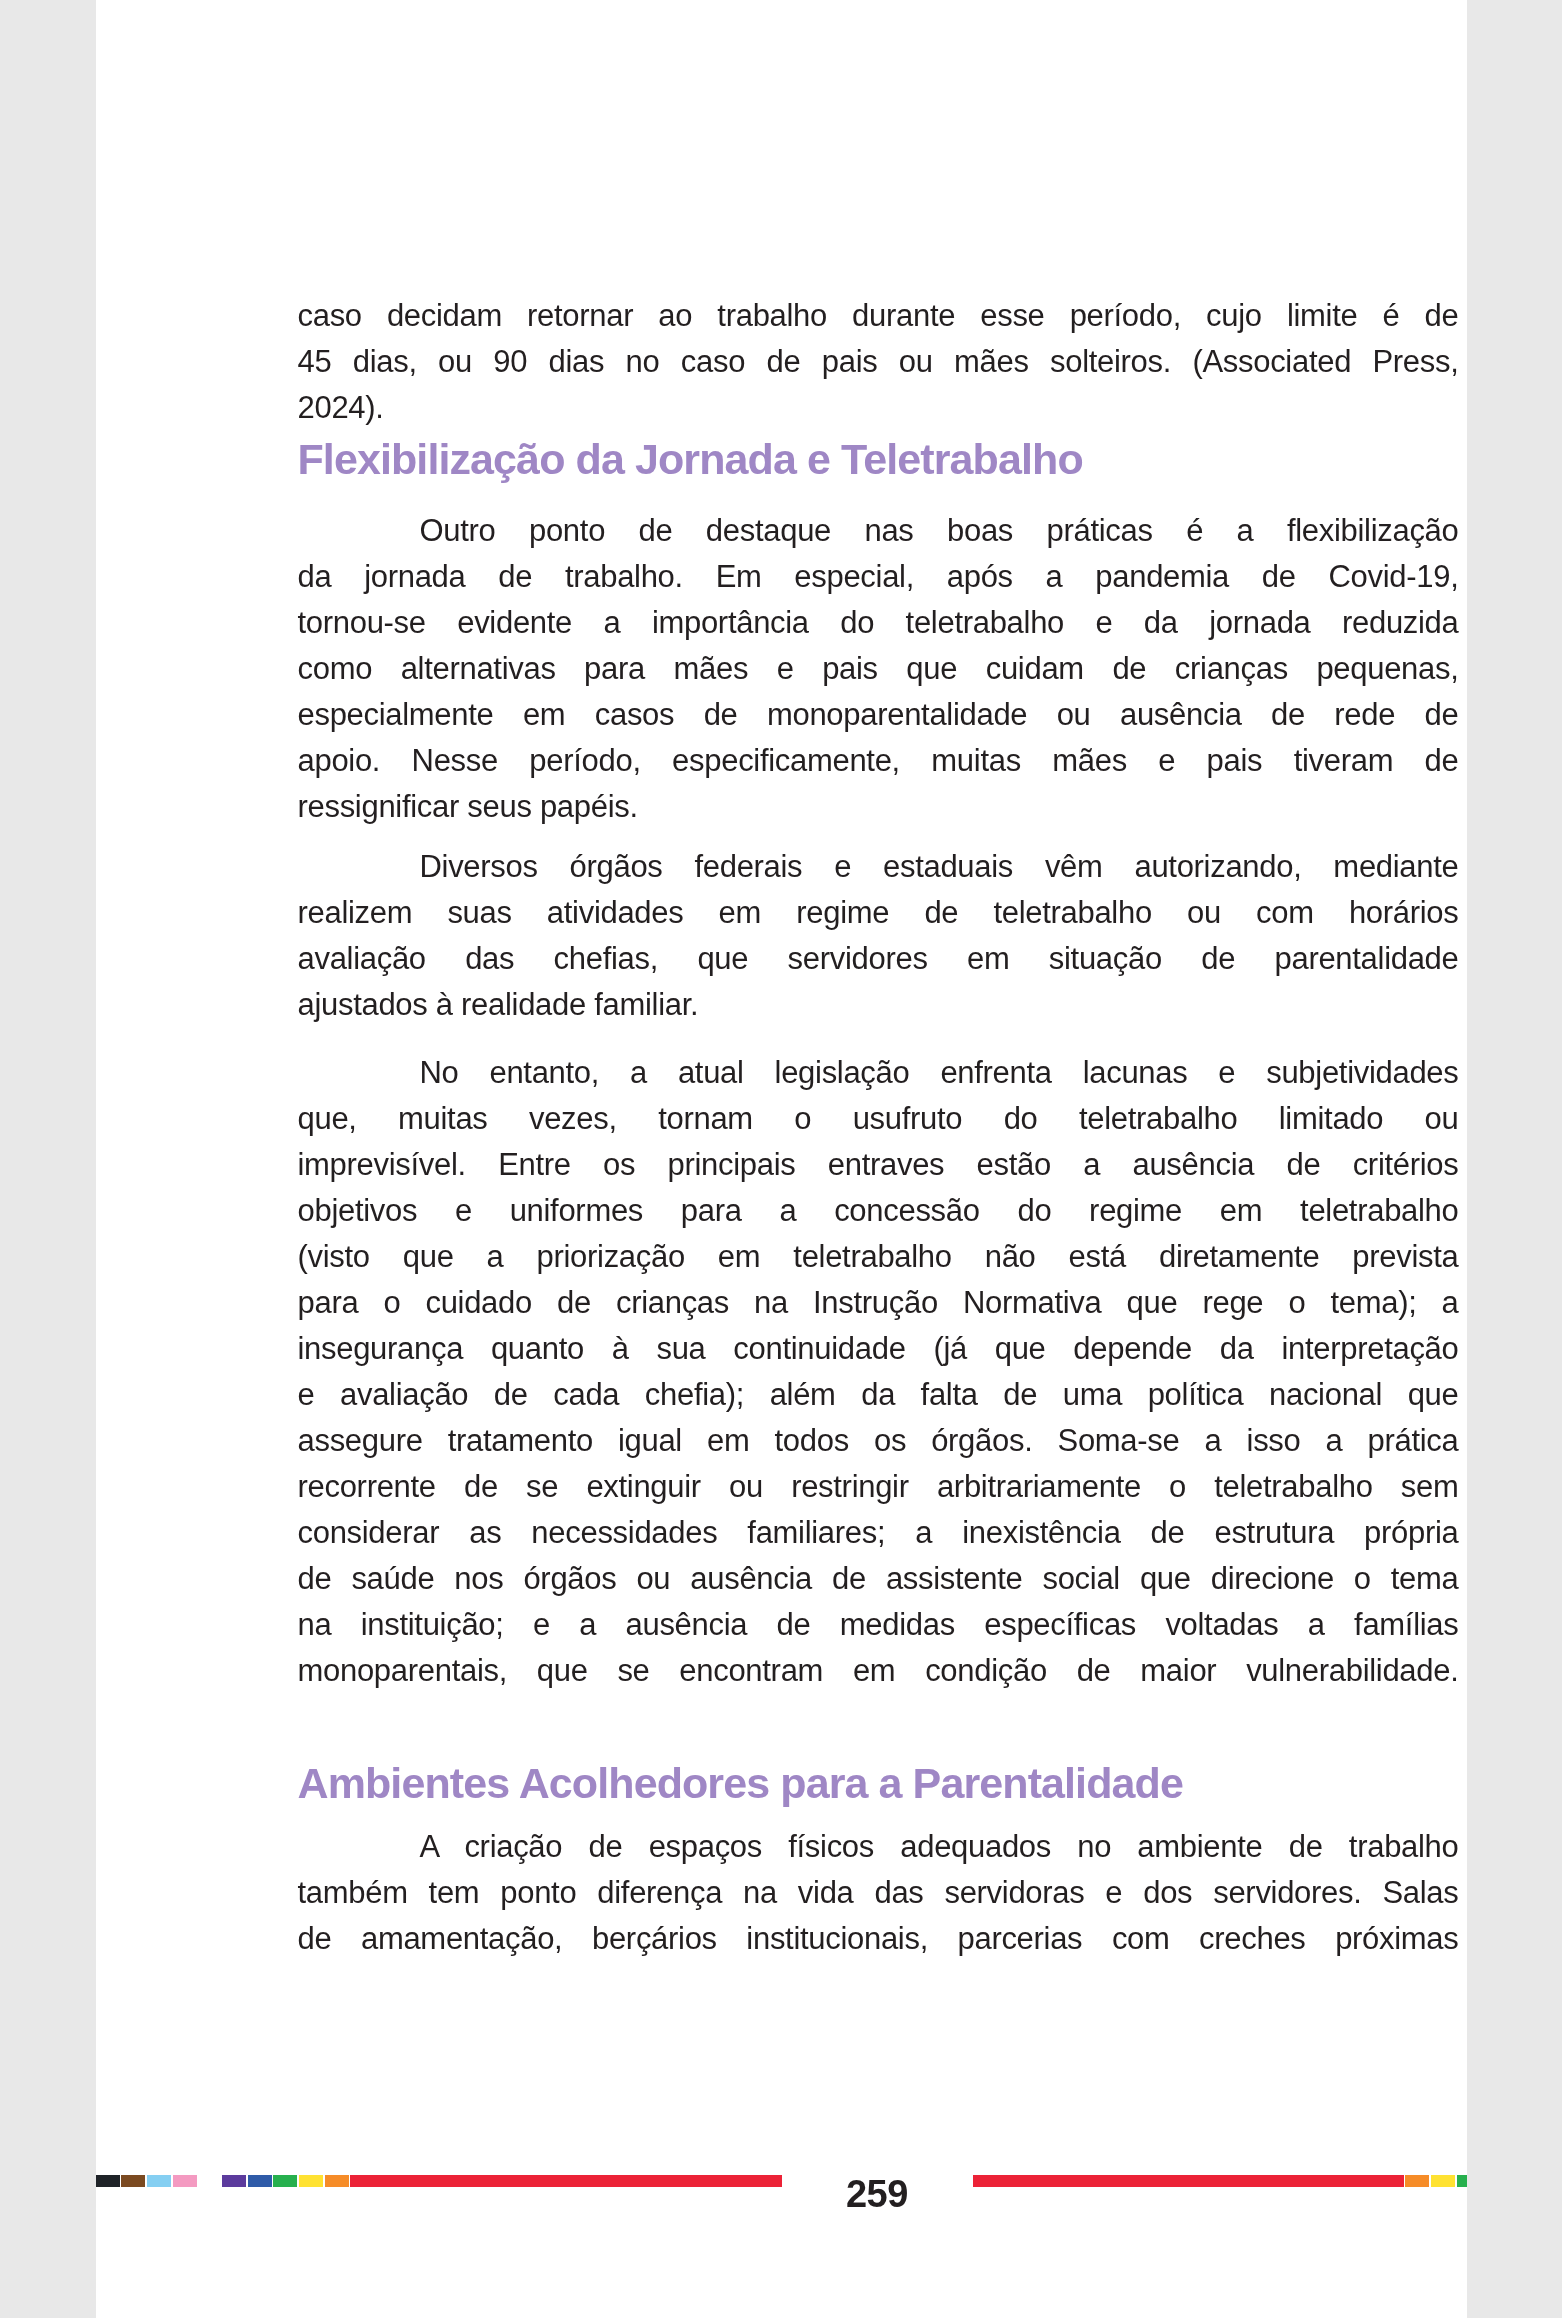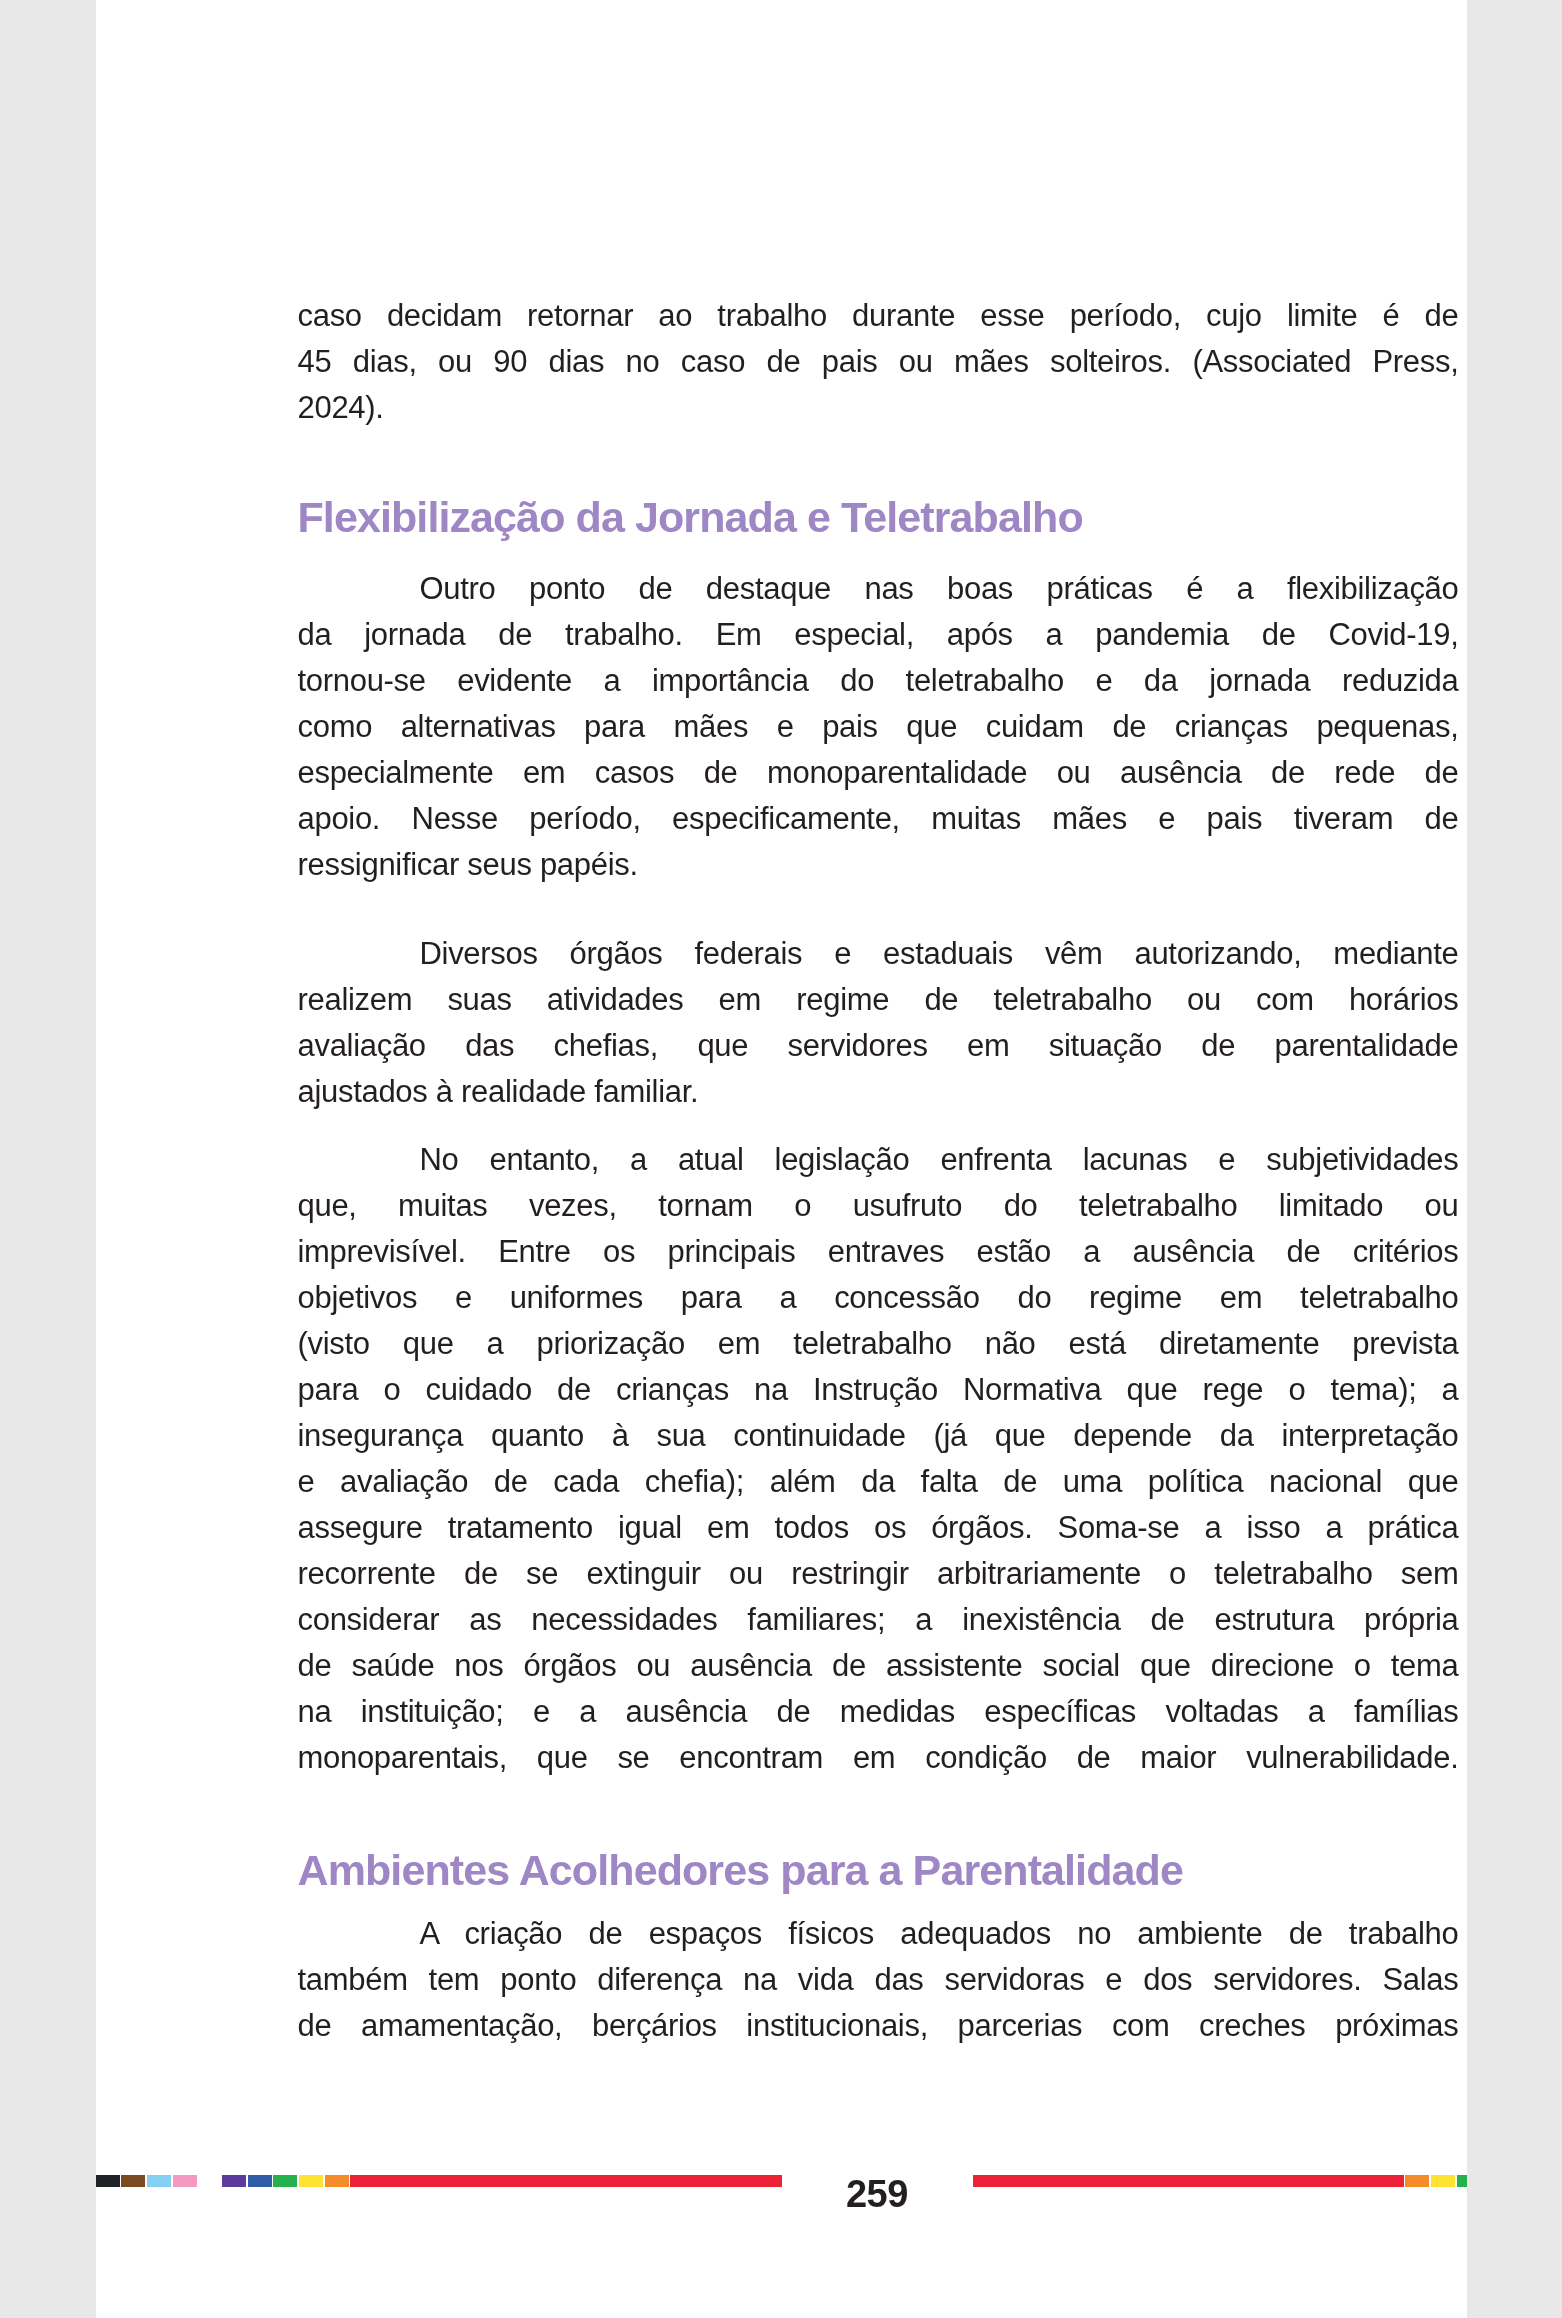--- a/index.html
+++ b/index.html
@@ -30,23 +30,23 @@
   }
   .line.indent { padding-left: 122px; }
   .line.last { text-align-last: left; }
   .section-heading {
     font-size: 43px;
     font-weight: bold;
     line-height: 56px;
     letter-spacing: -0.9px;
     margin: 0;
   }
-  .mt-h1 { margin-top: 58px; }
+  .mt-h1 { }
   .mt-p2 { margin-top: 21.3px; }
-  .mt-p3 { margin-top: 43px; }
+  .mt-p3 { margin-top: 14px; }
   .mt-p4 { margin-top: 22px; }
   .mt-h2 { margin-top: 61px; }
   .mt-p5 { margin-top: 12.8px; }
   .page-footer {
     position: absolute;
     left: 0;
     top: 2175px;
     width: 1563px;
     height: 12px;
     display: flex;

